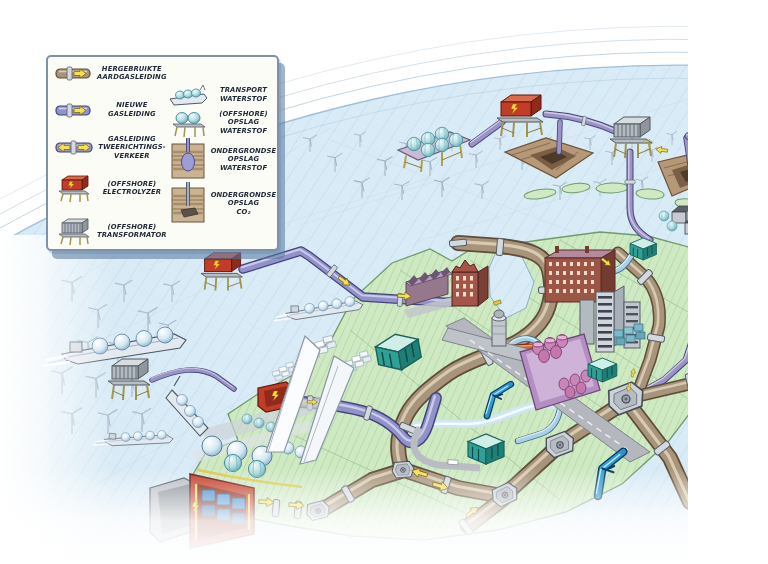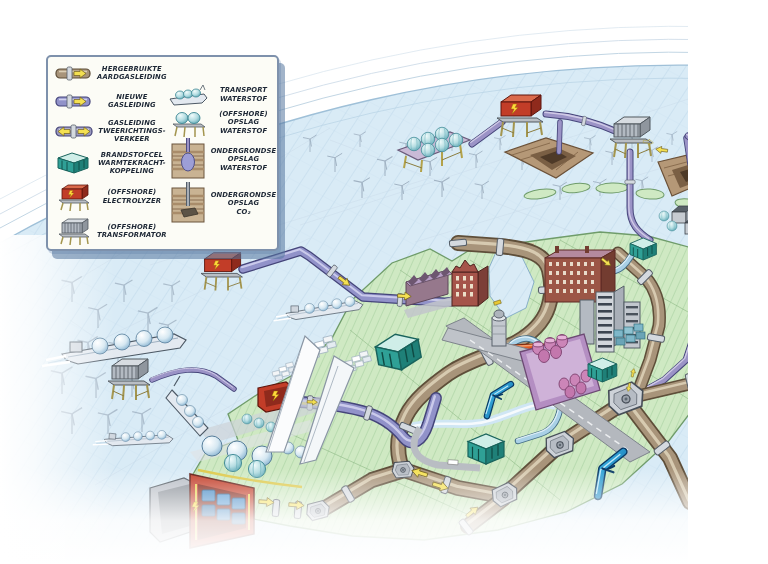--- a/index.html
+++ b/index.html
@@ -731,33 +731,20 @@
               <rect x="2" y="7" width="36" height="9" rx="4" fill="#9a99bd" stroke="#45457a" stroke-width="1.2"></rect>
               <path d="M5,9.5 H35" stroke="#d6d5ec" stroke-width="1.6"></path>
               <rect x="17" y="5" width="5" height="13" rx="1.5" fill="#d4d9df" stroke="#555e68" stroke-width=".8"></rect>
               <path d="M16,9.5 H10 V7 L4,11.5 L10,16 V13.5 H16 Z" fill="#f4e052" stroke="#6f5d18" stroke-width=".7"></path>
               <path d="M24,9.5 H30 V7 L36,11.5 L30,16 V13.5 H24 Z" fill="#f4e052" stroke="#6f5d18" stroke-width=".7"></path>
             </svg>
       </span>
       <span class="llabel">GASLEIDING
 TWEERICHTINGS-
 VERKEER</span>
-    </div>
-    <div class="litem">
-      <span class="licon">
-        <svg width="40" height="26" viewBox="0 0 40 26">
-              <polygon points="4,8 18,3 34,8 20,13" fill="#cfeee8" stroke="#19635c" stroke-width="1"></polygon>
-              <polygon points="4,8 20,13 20,23 4,18" fill="#2fa096" stroke="#19635c" stroke-width="1"></polygon>
-              <polygon points="20,13 34,8 34,18 20,23" fill="#1f8078" stroke="#19635c" stroke-width="1"></polygon>
-              <path d="M8,10.5 V19 M13,12 V21 M25,20 V12 M30,18 V10" stroke="#0f4a44" stroke-width=".9"></path>
-            </svg>
-      </span>
-      <span class="llabel">BRANDSTOFCEL
-WARMTEKRACHT-
-KOPPELING</span>
     </div>
     <div class="litem">
       <span class="licon">
         <svg width="40" height="28" viewBox="0 0 40 28">
               <polygon points="8,6 14,2 34,2 28,6" fill="#da6a4c" stroke="#5e150c" stroke-width=".8"></polygon>
               <polygon points="28,6 34,2 34,12 28,16" fill="#8f2a1c" stroke="#5e150c" stroke-width=".8"></polygon>
               <rect x="8" y="6" width="20" height="10" fill="#c23d28" stroke="#5e150c" stroke-width=".8"></rect>
               <path d="M16,7.5 L19,7.5 L17.5,10 L20,10 L15.5,15 L17,11.5 L14.5,11.5 Z" fill="#ffd93b" stroke="#8a6d00" stroke-width=".3"></path>
               <polygon points="5,17 31,17 35,20 9,20" fill="#b9bec4" stroke="#50585f" stroke-width=".8"></polygon>
               <g stroke="#a3954e" stroke-width="1.5">

